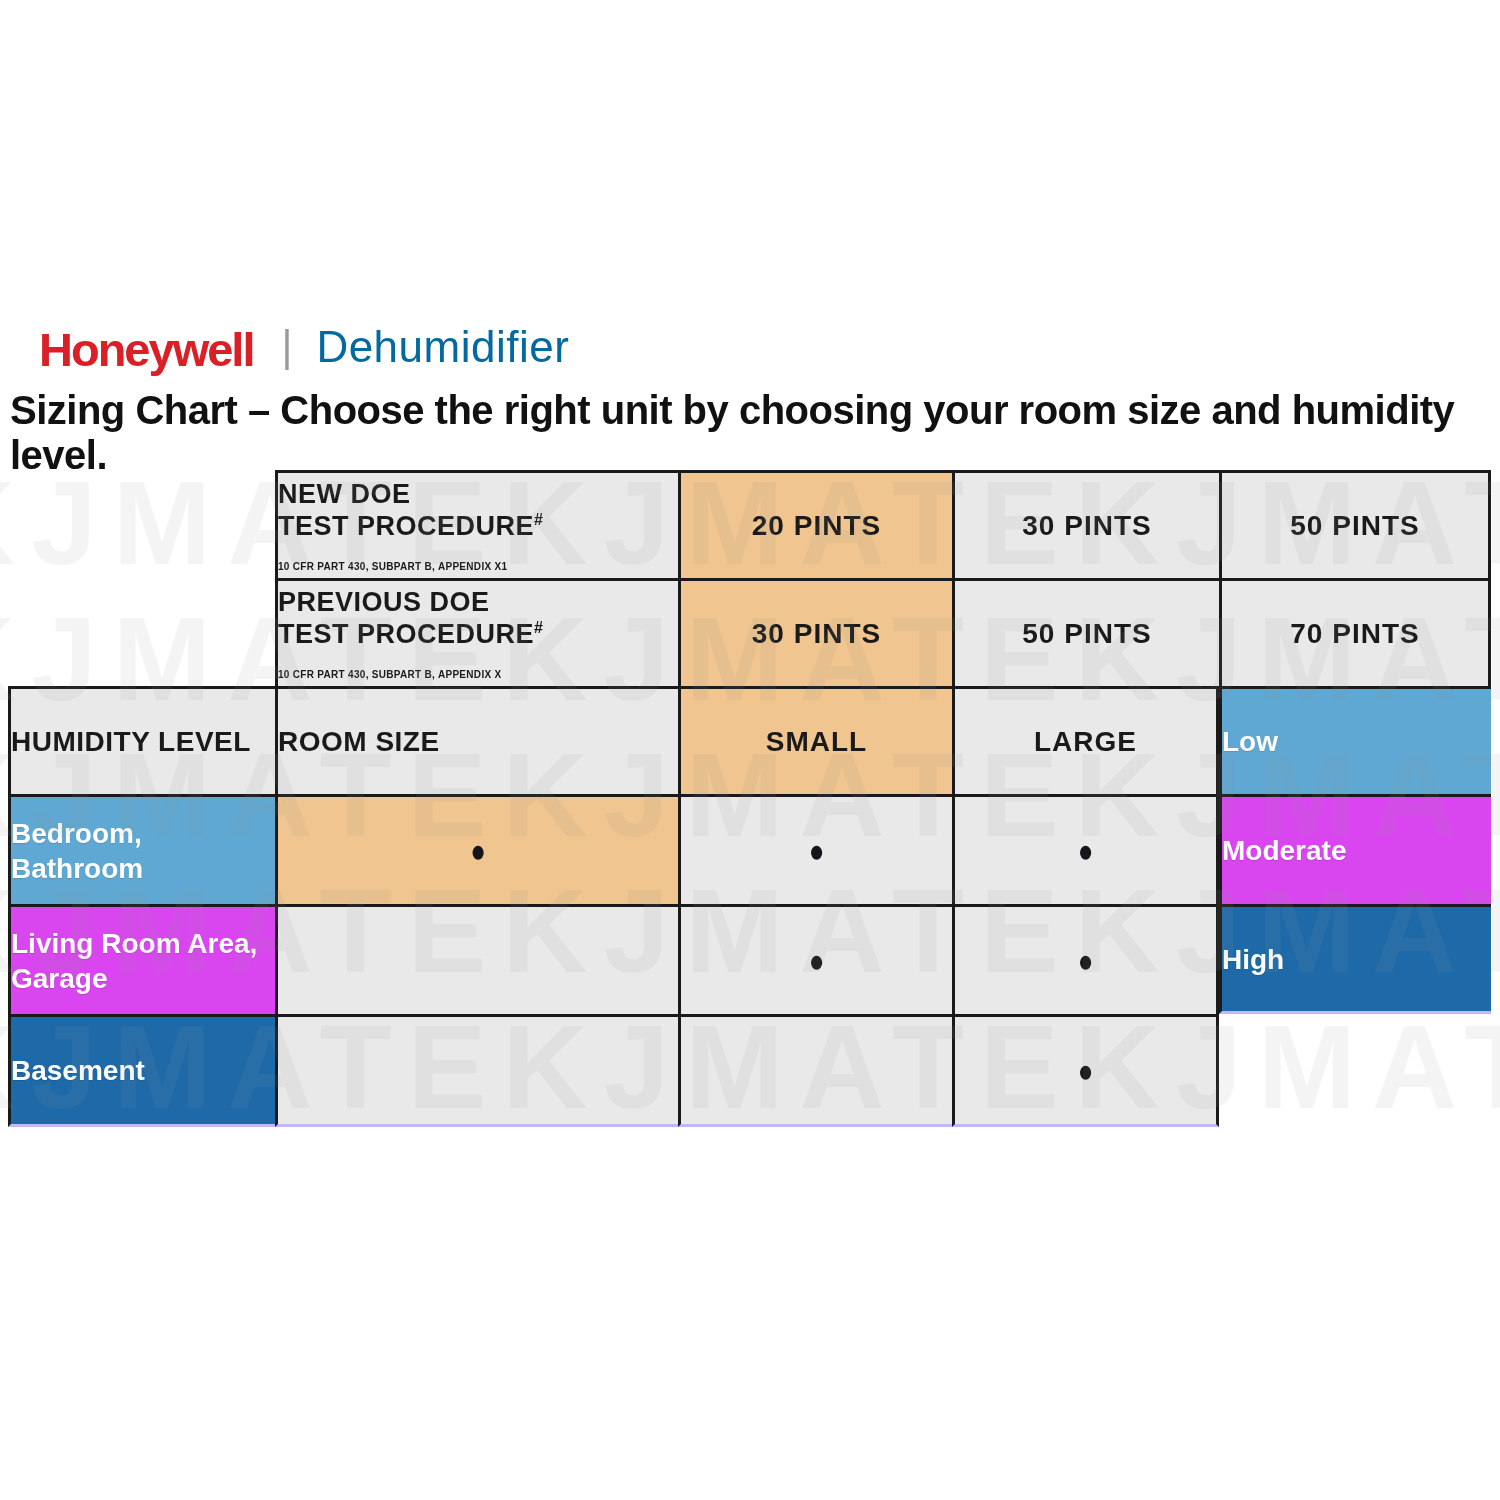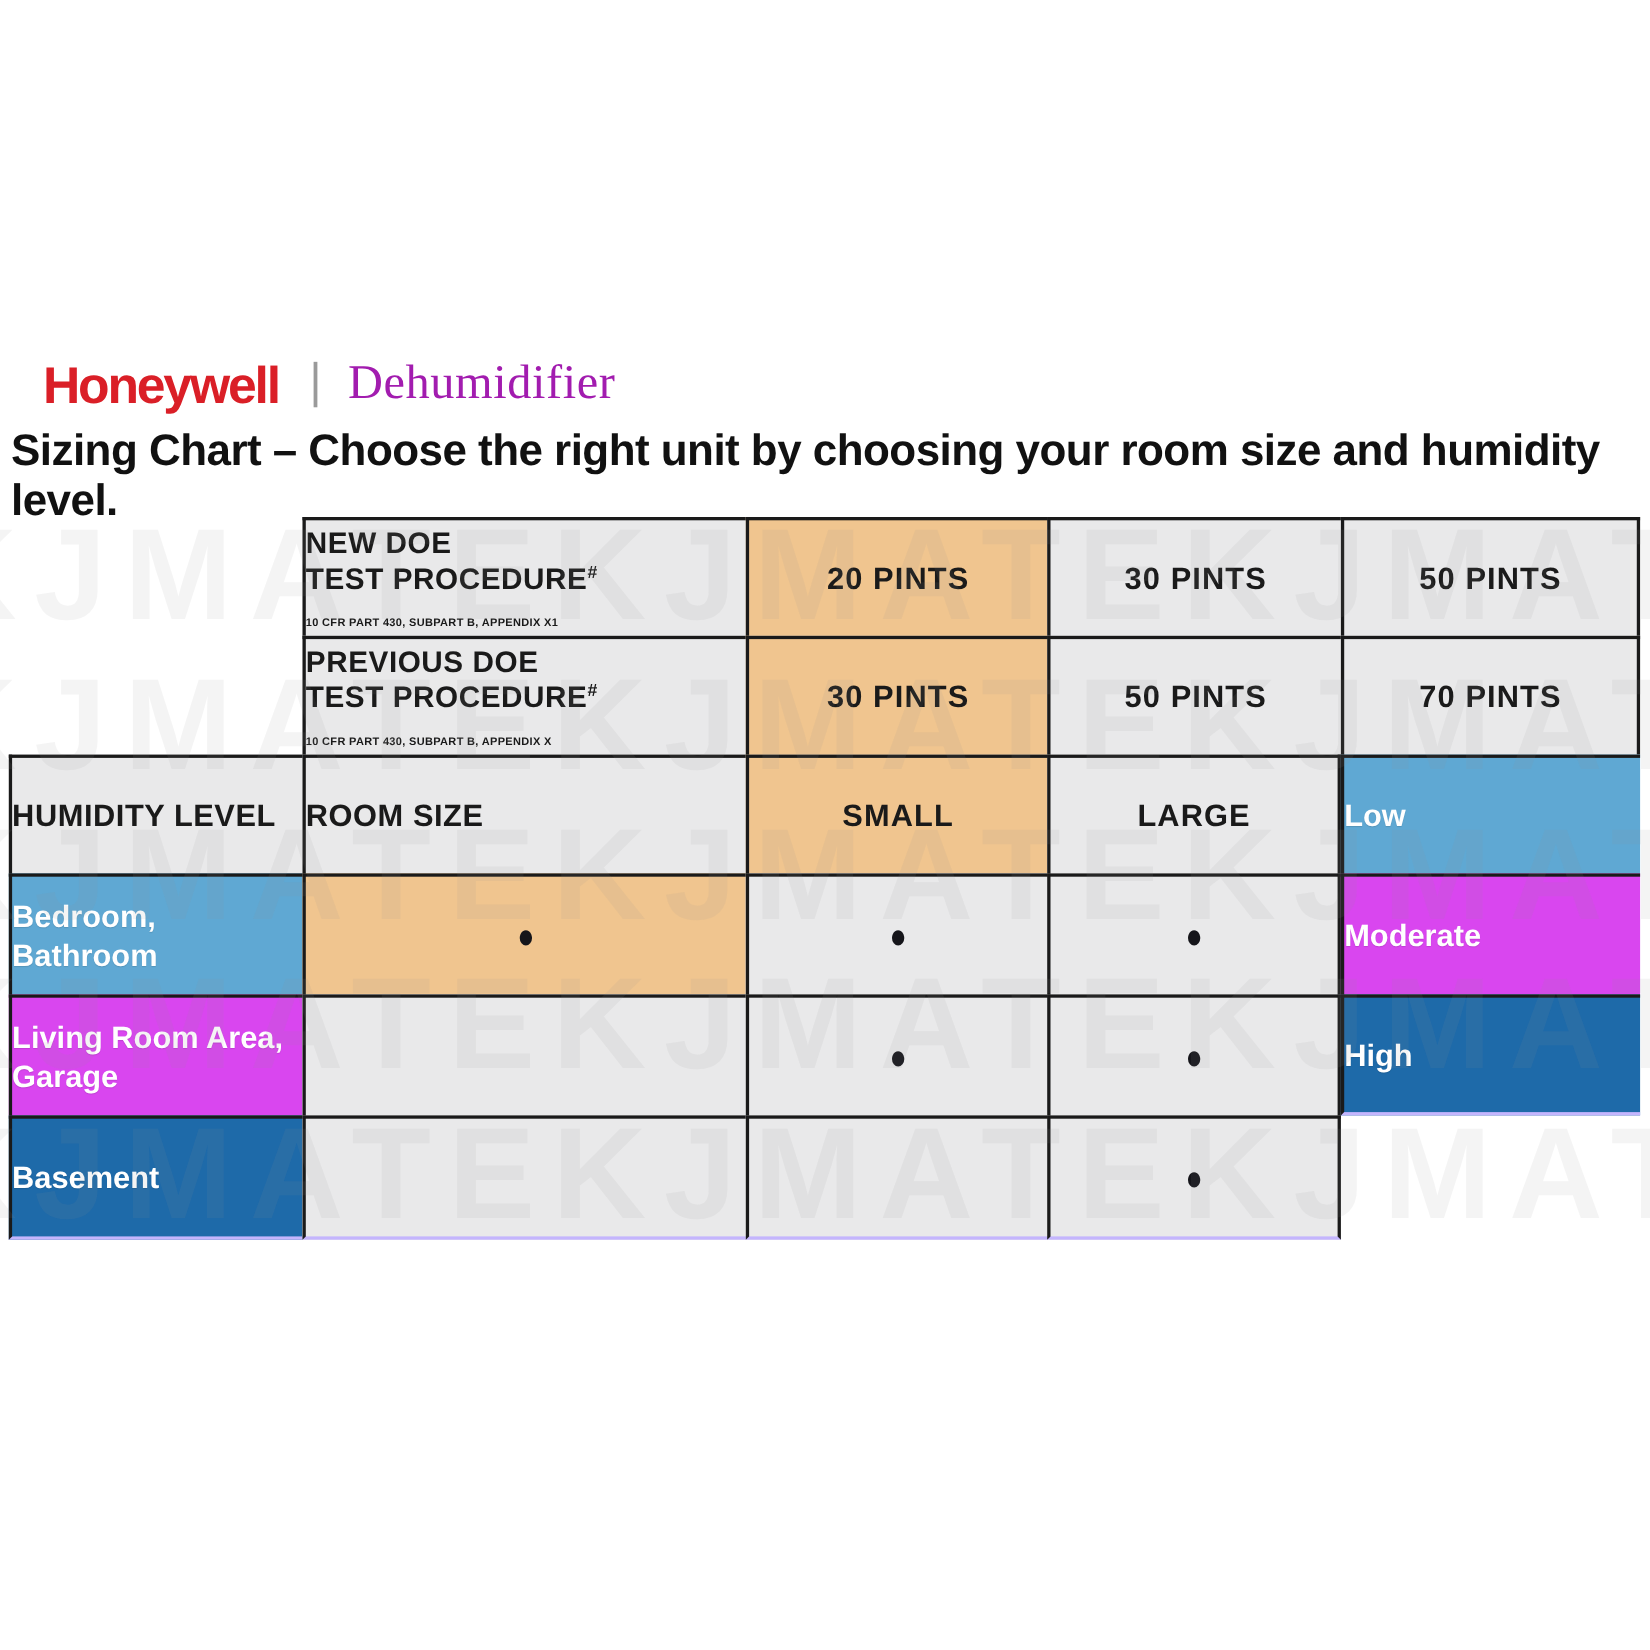--- a/index.html
+++ b/index.html
@@ -4,21 +4,21 @@
 <style>
   html,body{margin:0;padding:0;}
   body{
     width:1500px;height:1500px;position:relative;background:#ffffff;
     font-family:"Liberation Sans", sans-serif;color:#1a1a1a;overflow:hidden;
   }
   
   .brand-row{position:absolute;left:18px;top:322px;display:flex;align-items:flex-start;margin-left:21px;}
   .logo{font-size:47px;font-weight:800;color:#da1f27;letter-spacing:-2px;}
   .brand-divider{font-size:42px;font-weight:300;color:#9a9a9a;margin:0 24px 0 28px;transform:scaleY(1.05);}
-  .product{font-size:44px;font-weight:300;color:#a21caf;letter-spacing:0.5px;font-family:Liberation Serif, serif;}
+  .product{font-size:44px;font-weight:300;color:#0369a1;letter-spacing:0.5px;}
   
   .page-title{position:absolute;left:10px;top:388px;width:1480px;
     font-size:40px;font-weight:800;color:#111;letter-spacing:-0.5px;}
   
   .sizing-table{position:absolute;left:8px;top:470px;z-index:1;display:grid;
     grid-template-columns:267px 403px 274px 267px 272px;
     grid-template-rows:108px 108px 108px 110px 110px 113px;}
   .cell{box-sizing:border-box;border-left:3px solid #1a1a1a;border-top:3px solid #1a1a1a;
     background:#e9e9ea;display:flex;align-items:center;justify-content:center;text-align:right;}
   .cell.last-col{border-right:3px solid #1a1a1a;}

